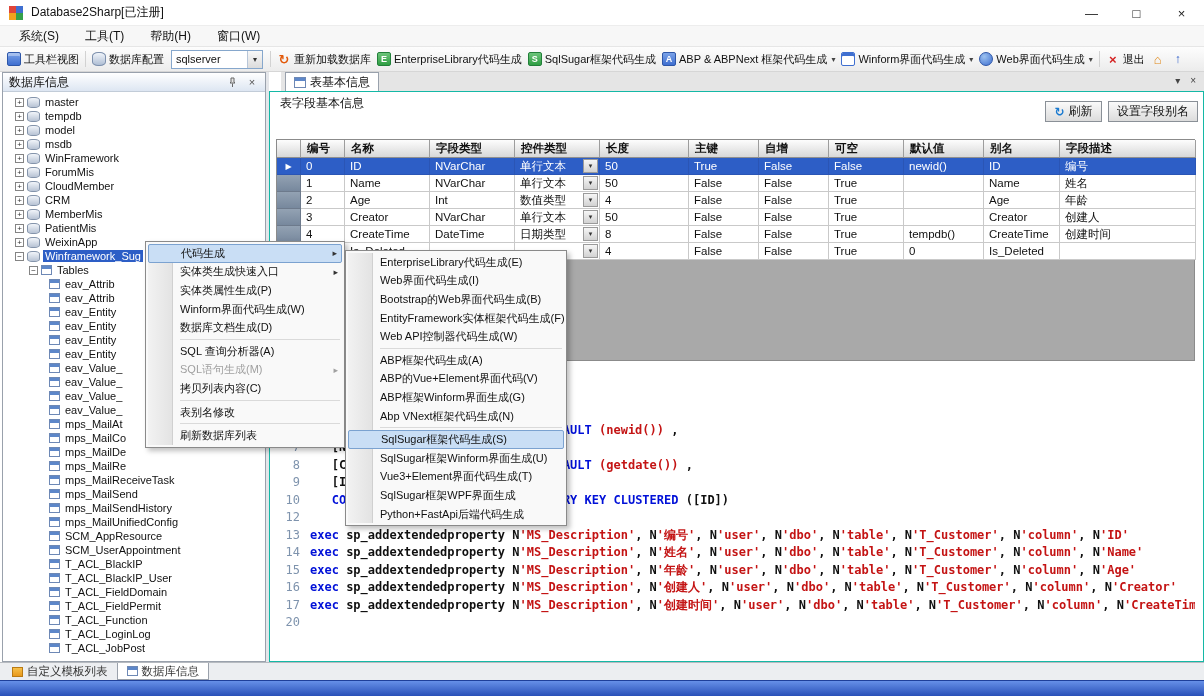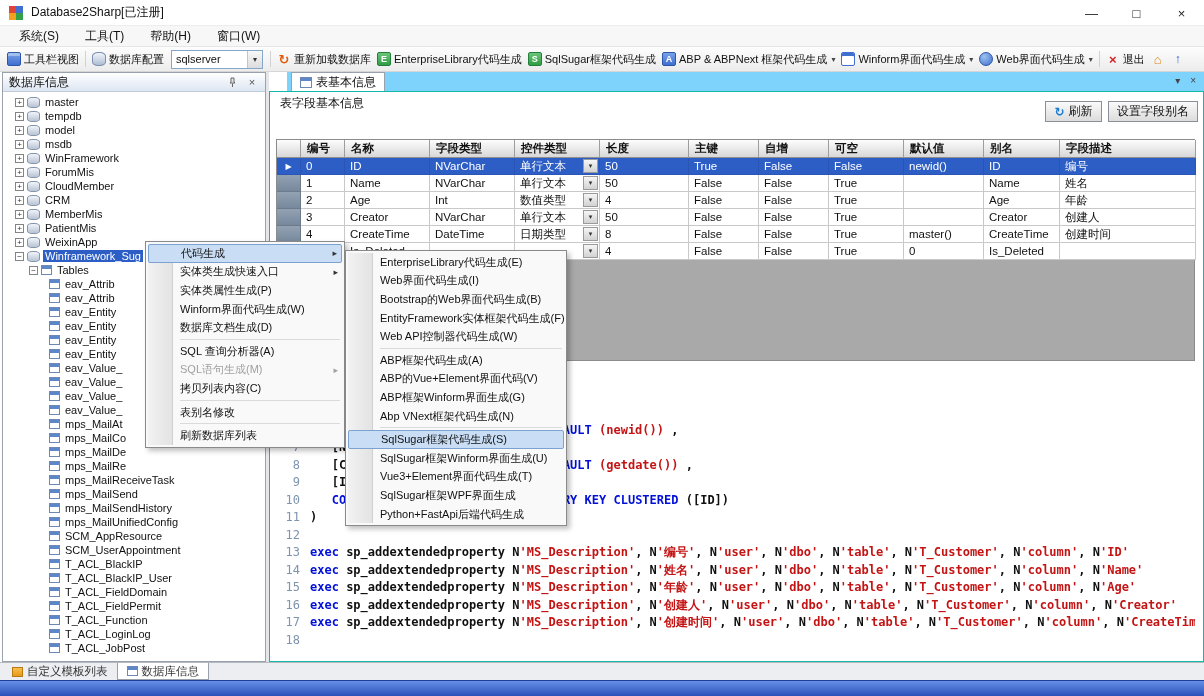--- a/index.html
+++ b/index.html
@@ -53,21 +53,21 @@
 .dbicon{width:13px;height:11px;flex:none;margin-right:3px;background:linear-gradient(#f2f5fa,#b7c3d4);border:1px solid #8494ab;border-radius:5px/3px}
 .tblicon{width:11px;height:10px;flex:none;margin-right:3px;border:1px solid #6d88b5;background:linear-gradient(#5d87c9 0 3px,#fff 3px)}
 .tlabel{padding:0 2px}
 .tlabel.sel{background:#2d5ec6;color:#fff}
 
 
 .splitter{position:absolute;left:266px;top:72px;width:3px;height:590px;background:#e4e6ea}
 
 
 .main{position:absolute;left:269px;top:72px;width:935px;height:590px}
-.doctabs{position:absolute;left:18px;top:0;right:0;height:19px;background:#7dd3fc}
+.doctabs{position:absolute;left:12px;top:0;right:0;height:19px;background:#e5e5e5}
 .doctab{position:absolute;left:4px;top:0;height:19px;display:flex;align-items:center;gap:4px;padding:0 8px;background:#fff;border:1px solid #99a1ac;border-bottom:none}
 .doctab-ico{width:12px;height:11px;border:1px solid #6d88b5;background:linear-gradient(#5d87c9 0 3px,#fff 3px)}
 .dochead-btns{position:absolute;right:8px;top:3px;display:flex;gap:10px;color:#444;font-size:10px}
 .doccontent{position:absolute;left:0;top:19px;right:0;bottom:0;background:#fff;border:1px solid #14b8a6}
 .sectlabel{position:absolute;left:10px;top:3px}
 .btn{position:absolute;height:21px;border:1px solid #8a9097;background:linear-gradient(#fafafa,#dcdcdc);display:flex;align-items:center;justify-content:center;gap:4px}
 #btn-refresh{left:775px;top:9px;width:57px}
 #btn-alias{left:838px;top:9px;width:90px}
 .refresh-glyph{color:#1a7ad0;font-weight:bold}
 
@@ -593,21 +593,21 @@
             <div class="gcell" style="width: 70px;">
               <span class="ctext">False</span>
             </div>
             <div class="gcell" style="width: 70px;">
               <span class="ctext">False</span>
             </div>
             <div class="gcell" style="width: 75px;">
               <span class="ctext">True</span>
             </div>
             <div class="gcell" style="width: 80px;">
-              <span class="ctext">master()</span>
+              <span class="ctext">tempdb()</span>
             </div>
             <div class="gcell" style="width: 76px;">
               <span class="ctext">CreateTime</span>
             </div>
             <div class="gcell" style="width: 136px;">
               <span class="ctext">创建时间</span>
             </div>
           </div>
           <div class="grow">
             <div class="selcell" style="width: 24px;"></div>
@@ -650,28 +650,27 @@
     </div>
     <div class="codebox" id="codebox">
         <div class="cl"><span class="ln">3</span></div>
         <div class="cl"><span class="ln">4</span><span class="kw">CREATE TABLE</span><span class="pl"> [dbo].[T_Customer](</span></div>
         <div class="cl"><span class="ln">5</span></div>
         <div class="cl"><span class="ln">6</span><span class="pl">   [ID] [NVarChar](50) </span><span class="kw">NOT NULL DEFAULT</span><span class="pl"> </span><span class="str">(newid())</span><span class="pl"> ,</span></div>
         <div class="cl"><span class="ln">7</span><span class="pl">   [Name] [NVarChar](50) </span><span class="kw">NULL</span><span class="pl"> ,</span></div>
         <div class="cl"><span class="ln">8</span><span class="pl">   [CreateTime] [DateTime] </span><span class="kw">NULL DEFAULT</span><span class="pl"> </span><span class="str">(getdate())</span><span class="pl"> ,</span></div>
         <div class="cl"><span class="ln">9</span><span class="pl">   [Is_Deleted] [Int] </span><span class="kw">NULL</span><span class="pl"> ,</span></div>
         <div class="cl"><span class="ln">10</span><span class="pl">   </span><span class="kw">CONSTRAINT</span><span class="pl"> [PK_T_Customer] </span><span class="kw">PRIMARY KEY CLUSTERED</span><span class="pl"> ([ID])</span></div>
-        <div class="cl"><span class="ln">11</span><span class="pl">)</span></div>
         <div class="cl"><span class="ln">12</span></div>
         <div class="cl"><span class="ln">13</span><span class="kw">exec</span><span class="pl"> sp_addextendedproperty N</span><span class="str">'MS_Description'</span><span class="pl">, N</span><span class="str">'编号'</span><span class="pl">, N</span><span class="str">'user'</span><span class="pl">, N</span><span class="str">'dbo'</span><span class="pl">, N</span><span class="str">'table'</span><span class="pl">, N</span><span class="str">'T_Customer'</span><span class="pl">, N</span><span class="str">'column'</span><span class="pl">, N</span><span class="str">'ID'</span></div>
         <div class="cl"><span class="ln">14</span><span class="kw">exec</span><span class="pl"> sp_addextendedproperty N</span><span class="str">'MS_Description'</span><span class="pl">, N</span><span class="str">'姓名'</span><span class="pl">, N</span><span class="str">'user'</span><span class="pl">, N</span><span class="str">'dbo'</span><span class="pl">, N</span><span class="str">'table'</span><span class="pl">, N</span><span class="str">'T_Customer'</span><span class="pl">, N</span><span class="str">'column'</span><span class="pl">, N</span><span class="str">'Name'</span></div>
         <div class="cl"><span class="ln">15</span><span class="kw">exec</span><span class="pl"> sp_addextendedproperty N</span><span class="str">'MS_Description'</span><span class="pl">, N</span><span class="str">'年龄'</span><span class="pl">, N</span><span class="str">'user'</span><span class="pl">, N</span><span class="str">'dbo'</span><span class="pl">, N</span><span class="str">'table'</span><span class="pl">, N</span><span class="str">'T_Customer'</span><span class="pl">, N</span><span class="str">'column'</span><span class="pl">, N</span><span class="str">'Age'</span></div>
         <div class="cl"><span class="ln">16</span><span class="kw">exec</span><span class="pl"> sp_addextendedproperty N</span><span class="str">'MS_Description'</span><span class="pl">, N</span><span class="str">'创建人'</span><span class="pl">, N</span><span class="str">'user'</span><span class="pl">, N</span><span class="str">'dbo'</span><span class="pl">, N</span><span class="str">'table'</span><span class="pl">, N</span><span class="str">'T_Customer'</span><span class="pl">, N</span><span class="str">'column'</span><span class="pl">, N</span><span class="str">'Creator'</span></div>
         <div class="cl"><span class="ln">17</span><span class="kw">exec</span><span class="pl"> sp_addextendedproperty N</span><span class="str">'MS_Description'</span><span class="pl">, N</span><span class="str">'创建时间'</span><span class="pl">, N</span><span class="str">'user'</span><span class="pl">, N</span><span class="str">'dbo'</span><span class="pl">, N</span><span class="str">'table'</span><span class="pl">, N</span><span class="str">'T_Customer'</span><span class="pl">, N</span><span class="str">'column'</span><span class="pl">, N</span><span class="str">'CreateTime'</span></div>
-        <div class="cl"><span class="ln">18</span></div>
+        <div class="cl"><span class="ln">20</span></div>
       </div>
   </div>
 </div>
 
 <div class="menu" id="menu1">
     <div class="gutter"></div>
     <div class="mi hl">
       <span class="milabel">代码生成</span>
       <span class="sub">▸</span>
     </div>

